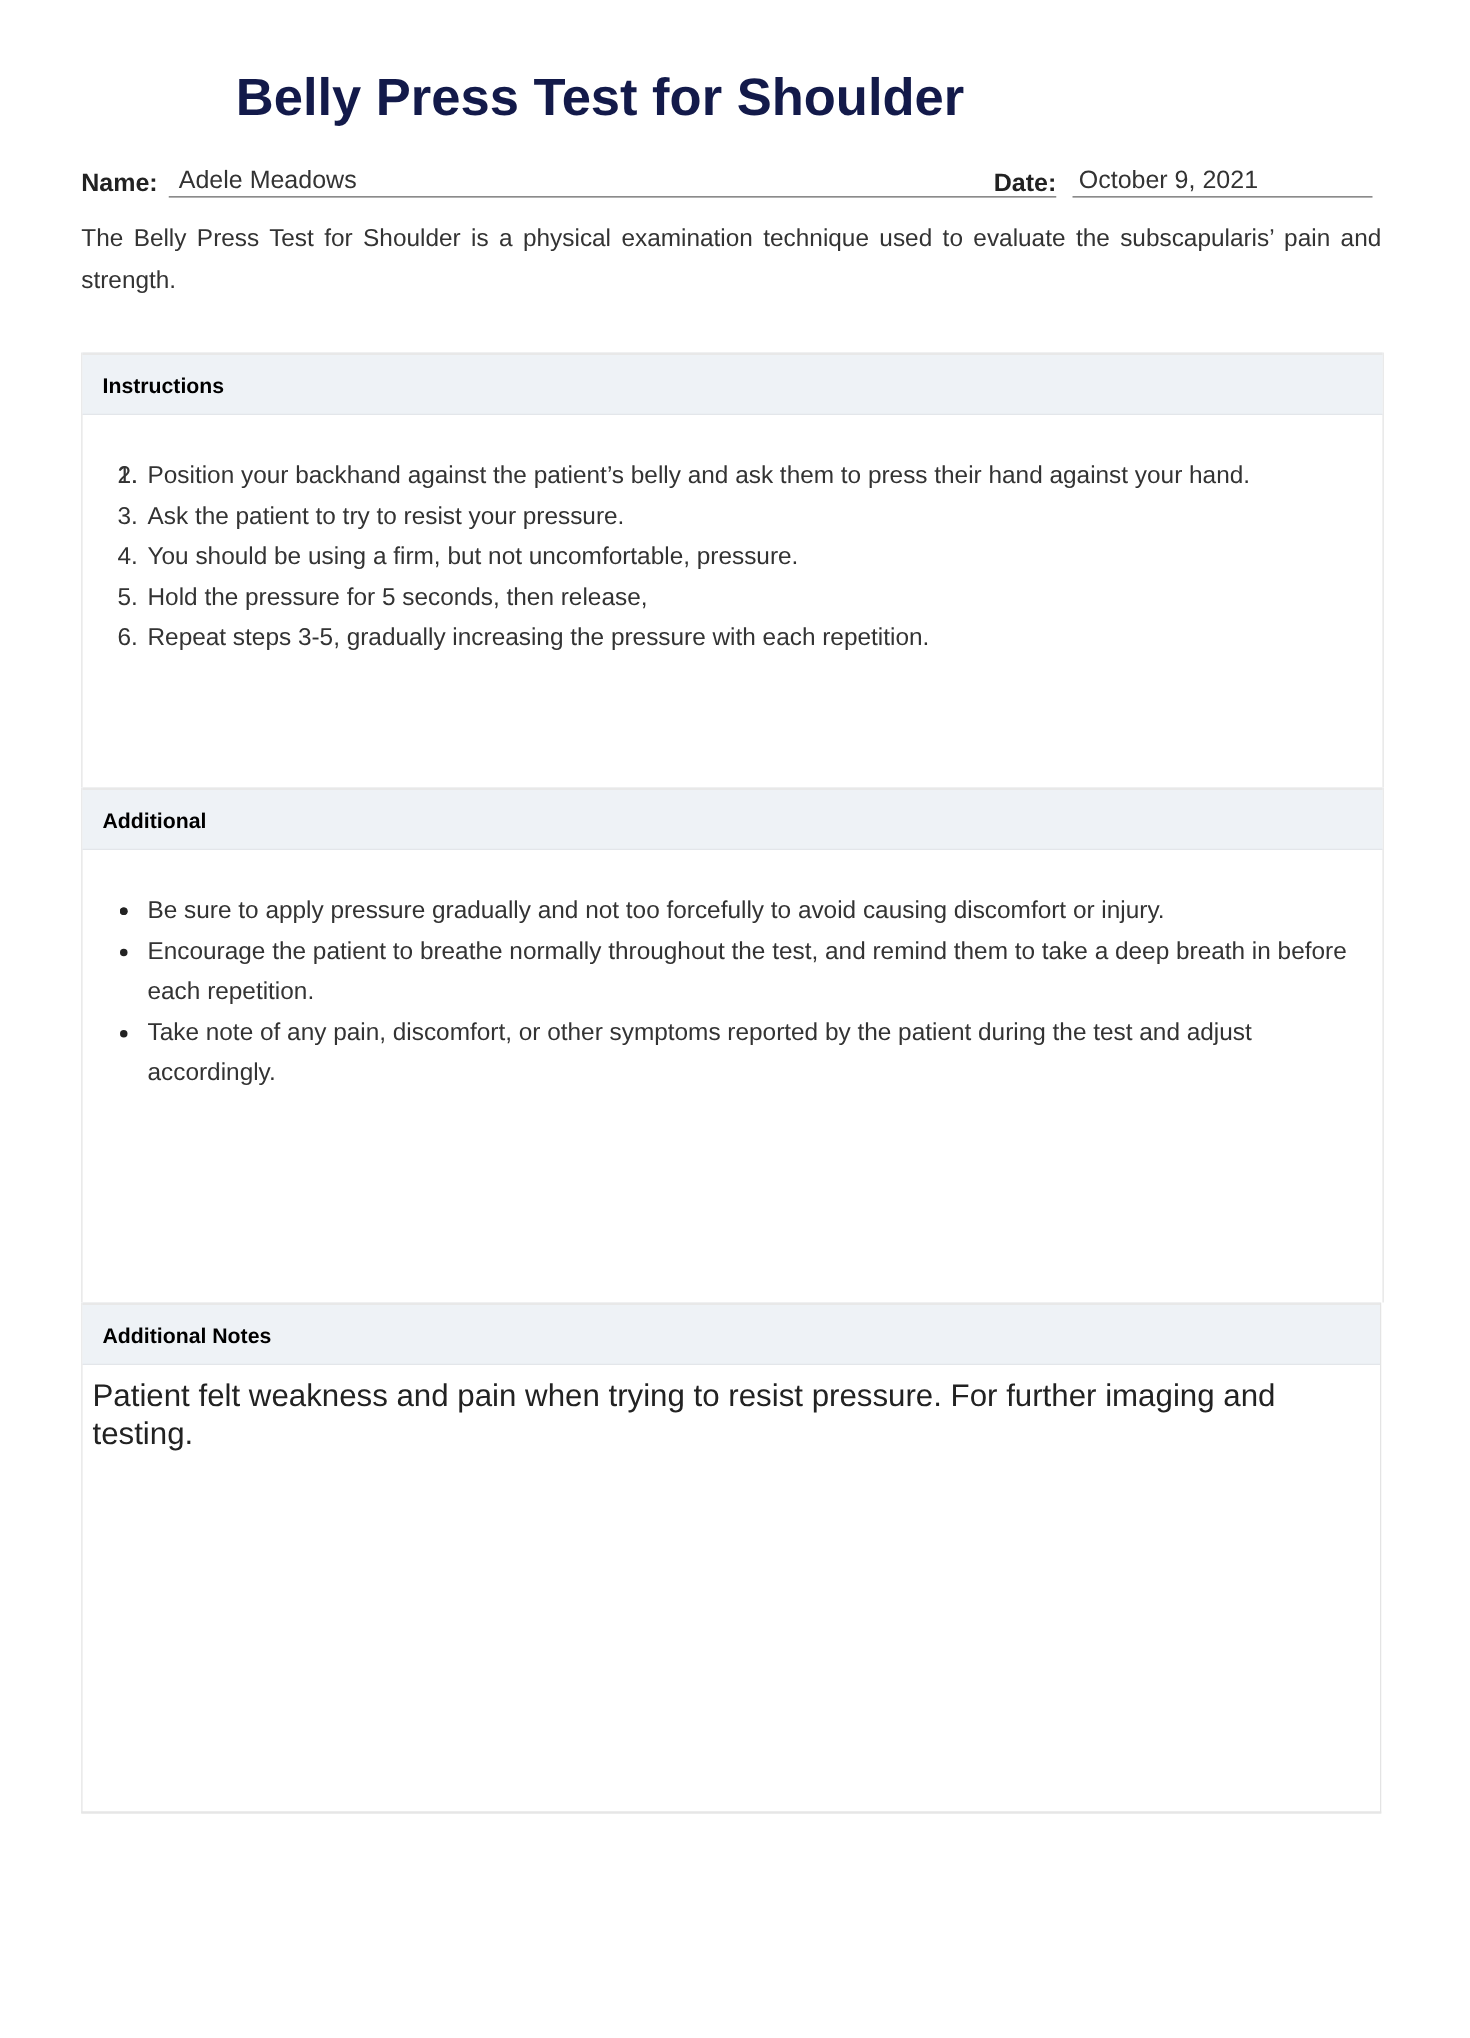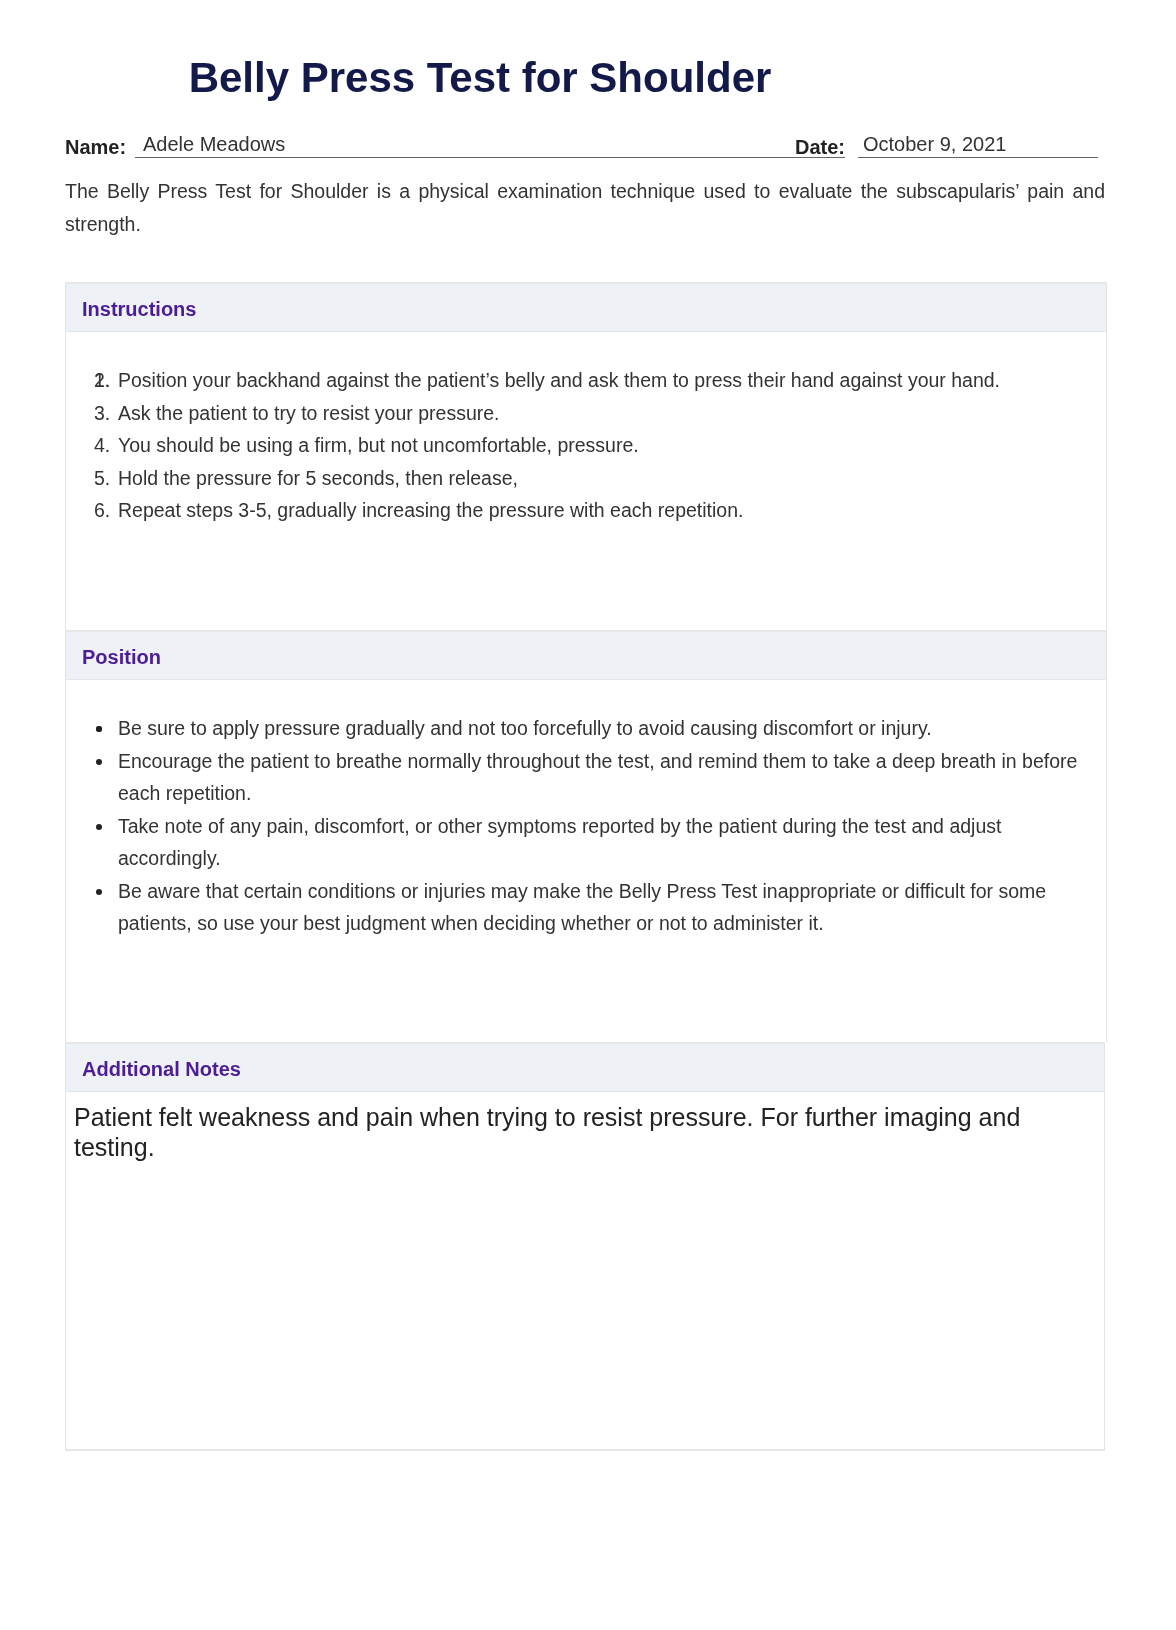--- a/index.html
+++ b/index.html
@@ -27,21 +27,21 @@
   .box {
     position: absolute; left: 65px; width: 1040px; border-left: 1.5px solid #e4e4e4;
     border-right: 1.5px solid #e4e4e4; background: #fff;
   }
   .box-header {
     background: #eef2f6; height: 50px; border-top: 2px solid #e8e8e8;
     border-bottom: 1px solid #e3e6ea; box-sizing: border-box;
   }
   .box-header span {
     display: block; padding-left: 16px; line-height: 50px; font-weight: bold;
-    font-size: 20px; color: #4c1d95;
+    font-size: 17px; color: #000000;
   }
   ol, ul { margin: 0; padding: 0; list-style: none; }
   .list-item {
     position: relative; font-size: 19.5px; line-height: 32.5px; color: #333;
     padding-left: 52px; padding-right: 20px;
   }
   .num { position: absolute; left: 28px; top: 0; }
   .bullet {
     position: absolute; left: 30px; top: 14px; width: 6px; height: 6px;
     border-radius: 50%; background: #222;
@@ -75,28 +75,27 @@
     <li class="list-item"><span class="num">2.</span><span>Position your backhand against the patient’s belly and ask them to press their hand against your hand.</span></li>
     <li class="list-item"><span class="num">3.</span><span>Ask the patient to try to resist your pressure.</span></li>
     <li class="list-item"><span class="num">4.</span><span>You should be using a firm, but not uncomfortable, pressure.</span></li>
     <li class="list-item"><span class="num">5.</span><span>Hold the pressure for 5 seconds, then release,</span></li>
     <li class="list-item"><span class="num">6.</span><span>Repeat steps 3-5, gradually increasing the pressure with each repetition.</span></li>
   </ol>
 </div>
 
 <div class="box" style="top:630px; height:412px;">
   <div class="box-header">
-    <span>Position</span>
+    <span>Additional</span>
   </div>
   <ul style="padding-top:32px;">
     <li class="list-item"><span class="bullet"></span></li>
     <li class="list-item"><span class="bullet"></span><span>Be sure to apply pressure gradually and not too forcefully to avoid causing discomfort or injury.</span></li>
     <li class="list-item"><span class="bullet"></span><span>Encourage the patient to breathe normally throughout the test, and remind them to take a deep breath in before each repetition.</span></li>
     <li class="list-item"><span class="bullet"></span><span>Take note of any pain, discomfort, or other symptoms reported by the patient during the test and adjust accordingly.</span></li>
-    <li class="list-item"><span class="bullet"></span><span>Be aware that certain conditions or injuries may make the Belly Press Test inappropriate or difficult for some patients, so use your best judgment when deciding whether or not to administer it.</span></li>
   </ul>
 </div>
 
 <div class="box" style="top:1042px; height:409px; border-bottom:2px solid #e6e6e6; box-sizing:border-box;">
   <div class="box-header">
     <span>Additional Notes</span>
   </div>
   <div class="notes-text">Patient felt weakness and pain when trying to resist pressure. For further imaging and testing.</div>
 </div>
 

